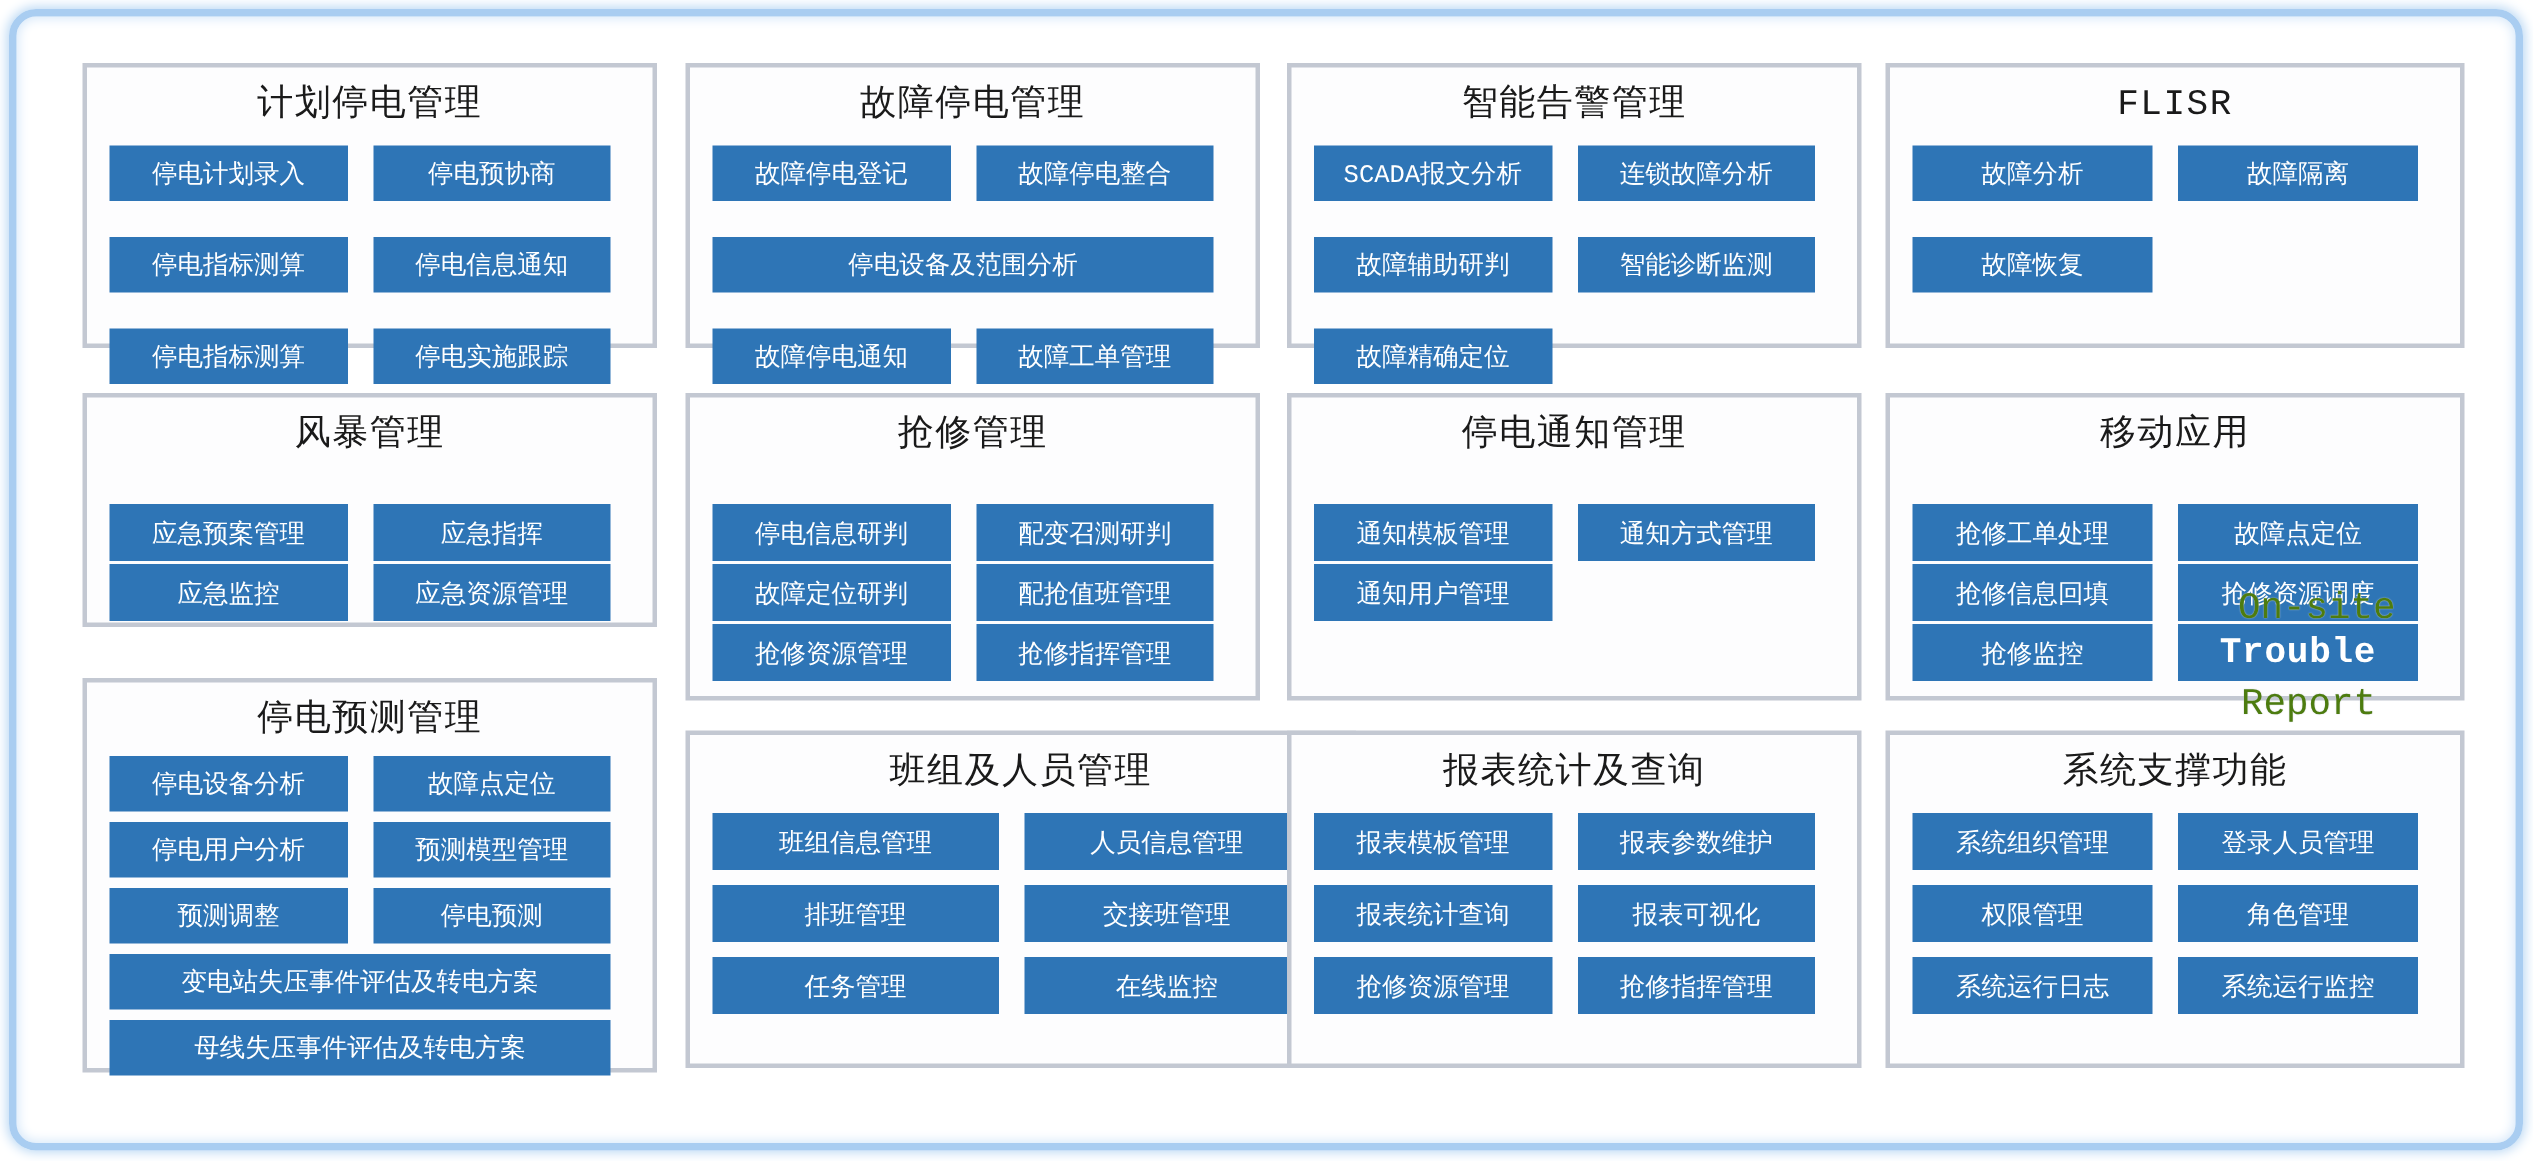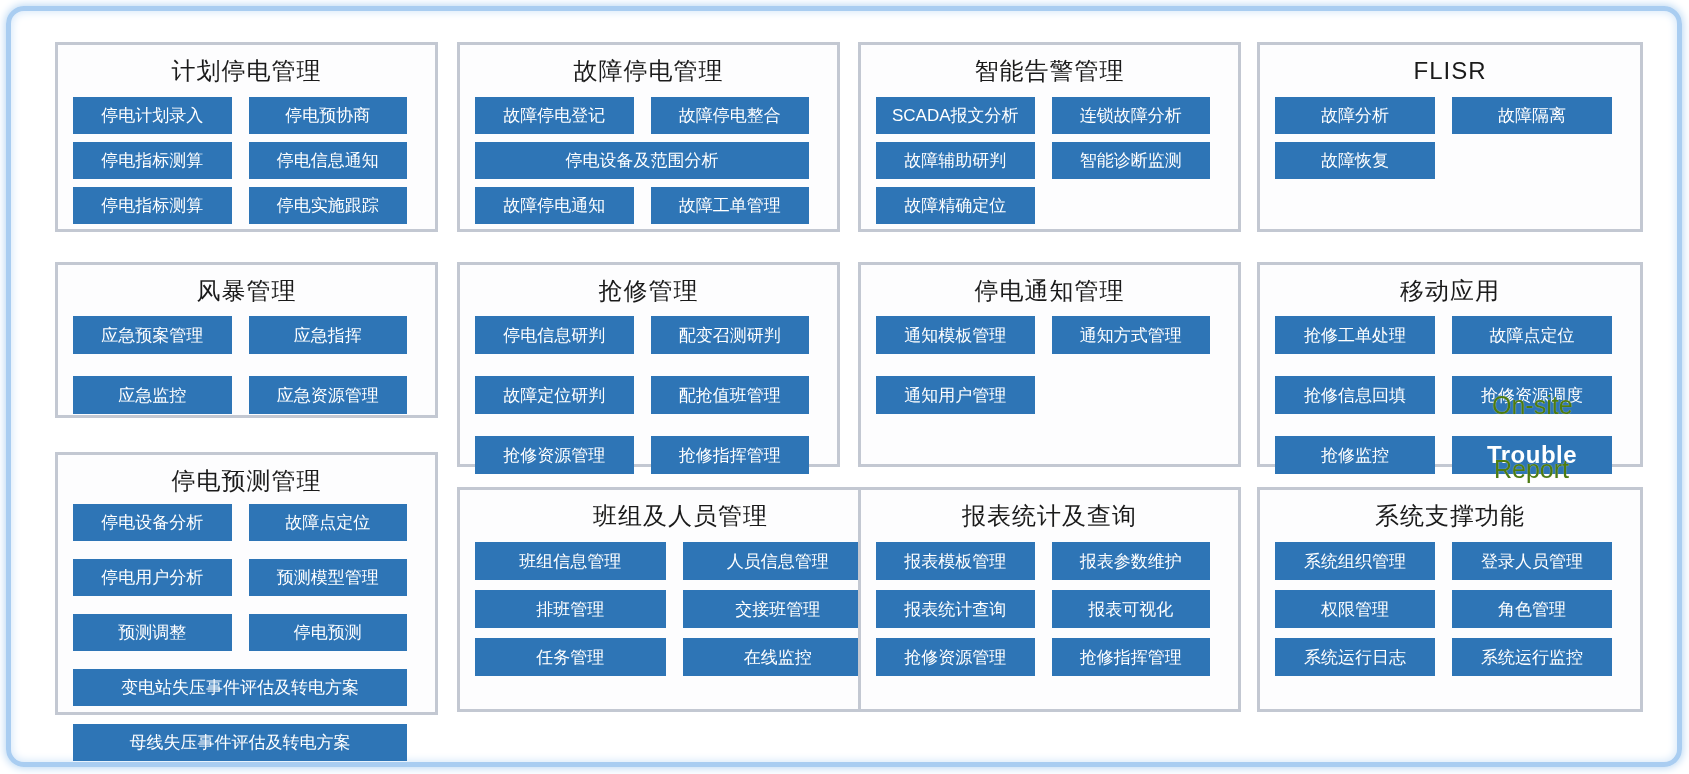--- a/index.html
+++ b/index.html
@@ -1,40 +1,40 @@
 <!DOCTYPE html>
 <html><head>
 <meta charset="utf-8">
 <style>
   html,body{margin:0;padding:0;background:#ffffff;}
   .stage{
     position:relative;width:1689px;height:774px;background:#ffffff;overflow:hidden;
-    font-family:Liberation Sans, sans-serif;
+    font-family:Liberation Mono, monospace;
   }
   .frame{
     position:absolute;left:6px;top:6px;right:7px;bottom:7px;
     border:5px solid #a9cdf1;border-radius:18px;
     box-shadow:0 0 8px 1px #b7d6f3, inset 0 0 8px 1px #d3e6f9;
     pointer-events:none;
   }
   .panel{
     position:absolute;background:#fdfdfe;border:3px solid #c3c8d2;
     box-sizing:border-box;
   }
   .title{
     margin:9px 6px 0 6px;font-size:24px;line-height:34px;font-weight:400;
     color:#1a1a1a;text-align:center;letter-spacing:1px;
   }
   .btns{
     display:grid;grid-template-columns:1fr 1fr;
-    margin:9px 28px 0 15px;gap:8px 17px;
-  }
-  .r2 .btns{margin-top:8px;gap:22px 17px;}
+    margin:9px 28px 0 15px;gap:24px 17px;
+  }
+  .r2 .btns{margin-top:28px;gap:2px 17px;}
   .r3 .btns{gap:10px 17px;}
-  .p9c .btns{margin-top:6px;gap:18px 17px;}
+  .p9c .btns{margin-top:6px;gap:7px 17px;}
   .btn{
     height:37px;background:#2e75b6;color:#ffffff;font-size:17px;
     display:flex;align-items:center;justify-content:center;
     text-align:center;white-space:nowrap;overflow:hidden;cursor:pointer;
   }
   .r2 .btn,.r3 .btn{height:38px;}
   .btn.wide{grid-column:1 / -1;}
   .btn.latin{font-size:24px;font-weight:700;letter-spacing:.5px;}
   
   .p1{left:55px;top:42px;width:383px;height:190px}

